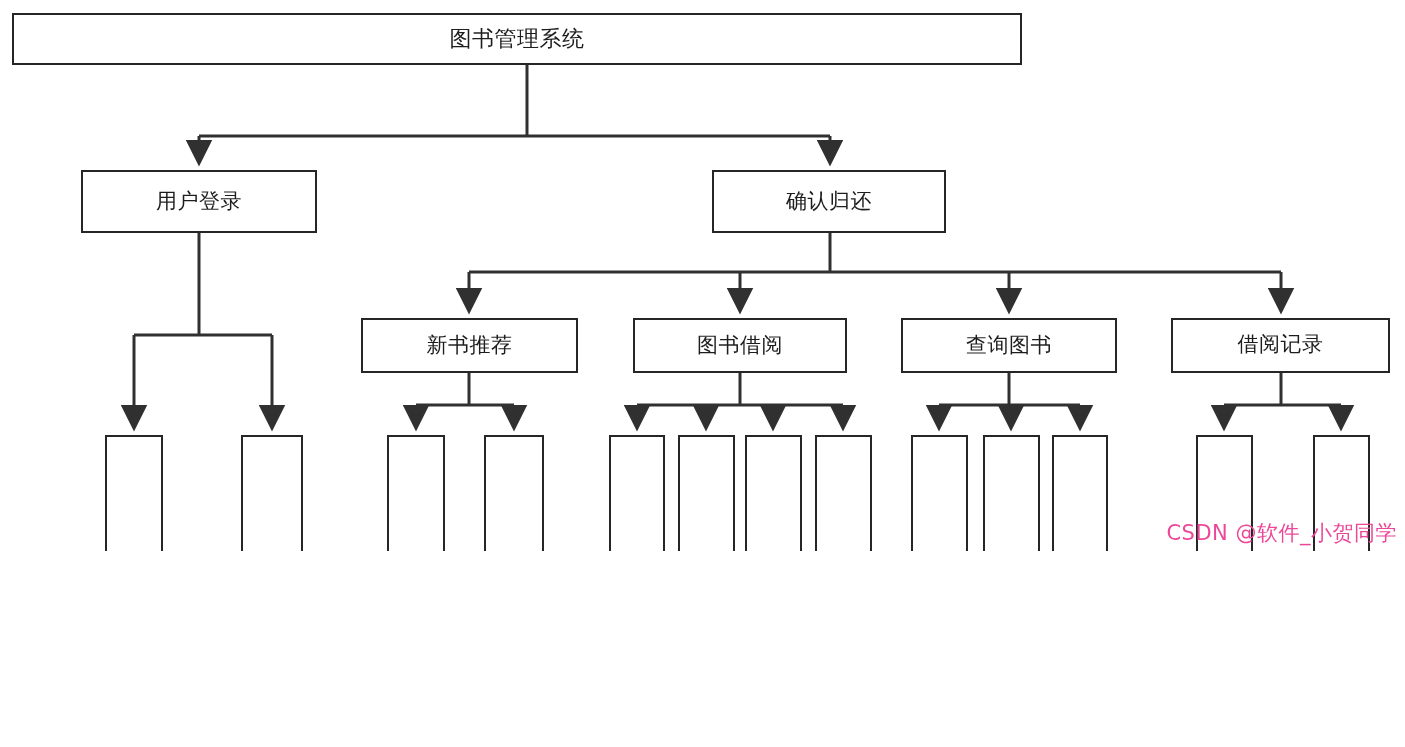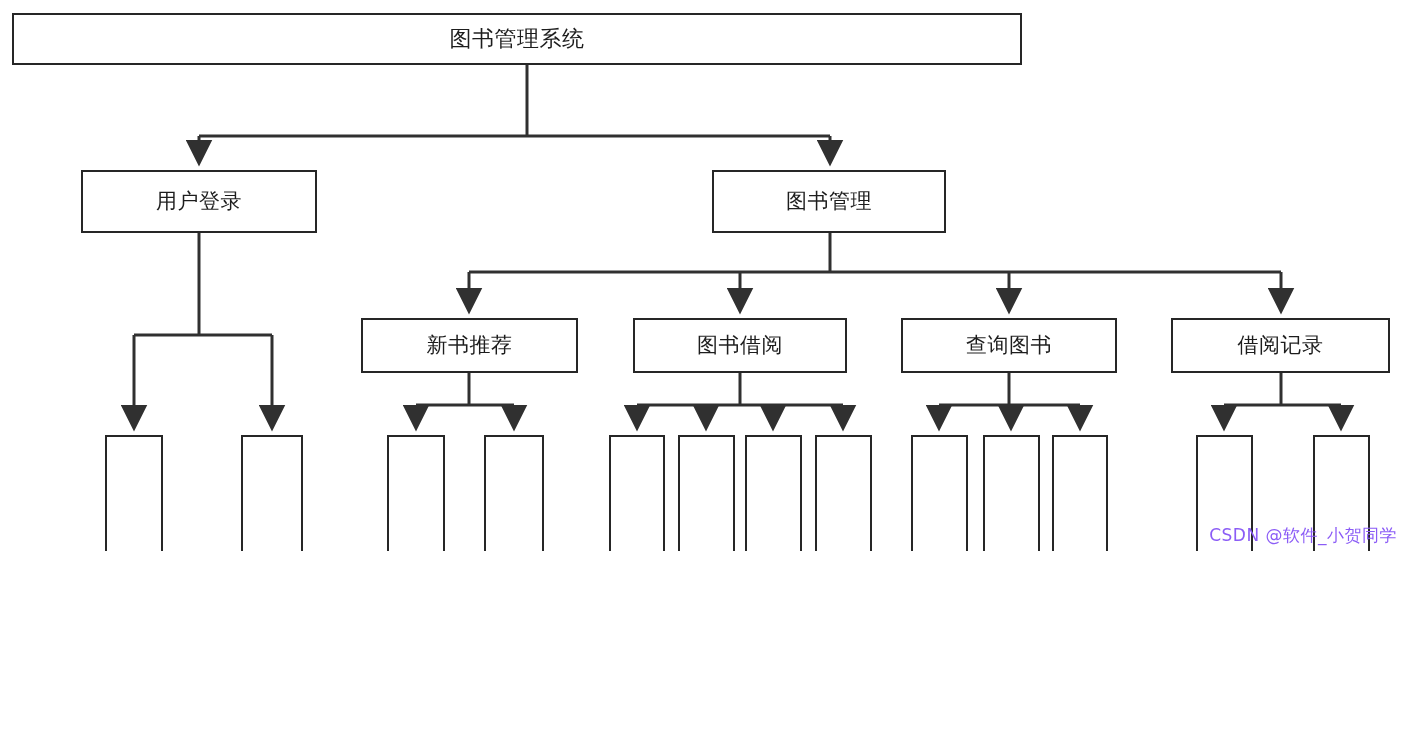--- a/index.html
+++ b/index.html
@@ -58,22 +58,22 @@
     padding-top: 4px;
   }
   .node-v.mid {
     align-items: center;
     padding-top: 0;
   }
   .watermark {
     position: absolute;
     right: 8px;
     bottom: 4px;
-    font-size: 17px;
-    color: #8b5cf6;
+    font-size: 21px;
+    color: #ec4899;
     white-space: nowrap;
     letter-spacing: 0.5px;
   }
 </style>
 </head>
 <body>
 
 <div id="canvas">
 
   <svg id="edges" viewBox="0 0 1405 747" xmlns="http://www.w3.org/2000/svg">
@@ -128,32 +128,32 @@
   </svg>
 
   <div id="nodes-layer">
       <div class="node node-h root" style="left: 12px; top: 13px; width: 1010px; height: 52px;">
         <span>图书管理系统</span>
       </div>
       <div class="node node-h" style="left: 81px; top: 170px; width: 236px; height: 63px;">
         <span>用户登录</span>
       </div>
       <div class="node node-h" style="left: 712px; top: 170px; width: 234px; height: 63px;">
-        <span>图书管理</span>
+        <span>确认归还</span>
       </div>
       <div class="node node-h" style="left: 361px; top: 318px; width: 217px; height: 55px; text-align: right;">
         <span>新书推荐</span>
       </div>
       <div class="node node-h" style="left: 633px; top: 318px; width: 214px; height: 55px;">
         <span>图书借阅</span>
       </div>
       <div class="node node-h" style="left: 901px; top: 318px; width: 216px; height: 55px;">
         <span>查询图书</span>
       </div>
-      <div class="node node-h" style="left: 1171px; top: 318px; width: 219px; height: 55px;">
+      <div class="node node-h" style="left: 1171px; top: 318px; width: 219px; height: 55px; font-family: Liberation Mono, monospace;">
         <span>借阅记录</span>
       </div>
       <div class="node node-v mid" style="left: 105px; top: 435px; width: 58px; height: 299px;">
         <span>用户登录</span>
       </div>
       <div class="node node-v mid" style="left: 241px; top: 435px; width: 62px; height: 299px;">
         <span>注销登录</span>
       </div>
       <div class="node node-v mid" style="left: 387px; top: 435px; width: 58px; height: 299px;">
         <span>查询图书</span>

